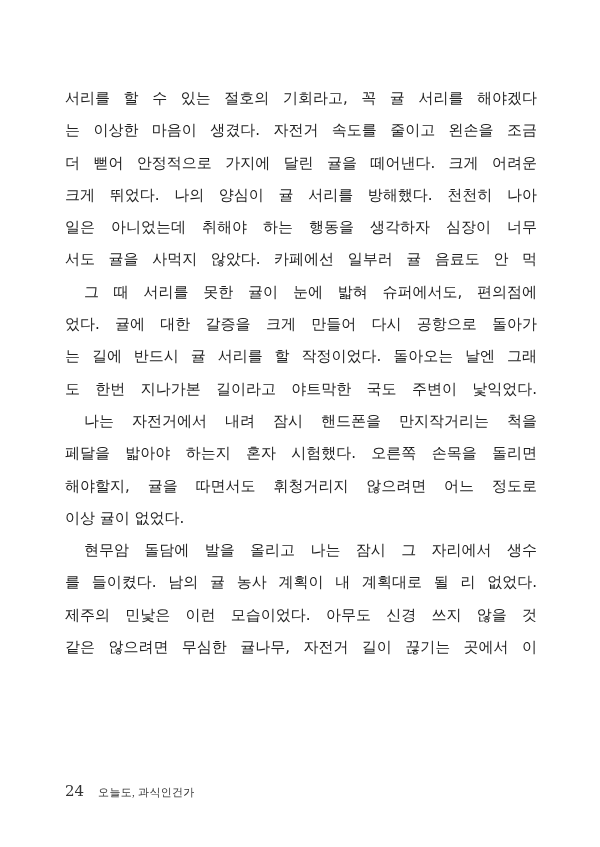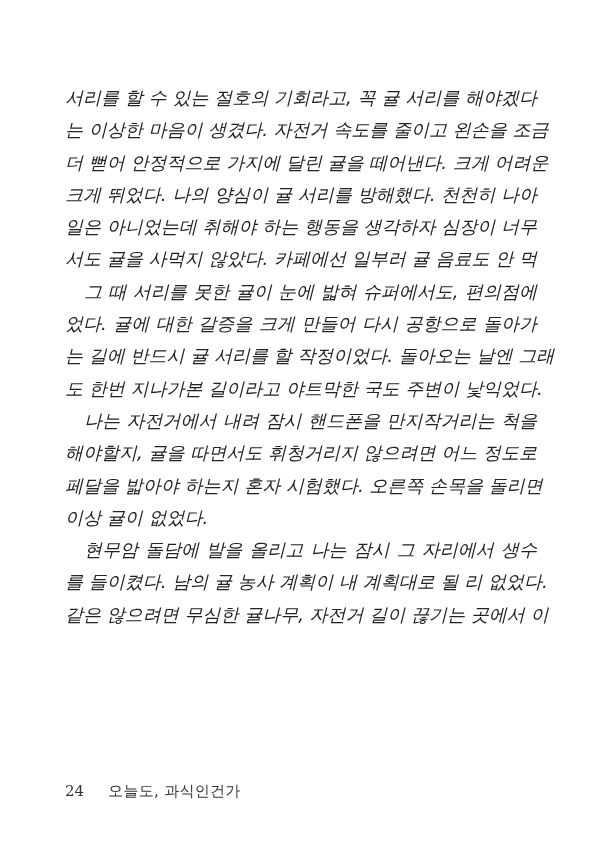--- a/index.html
+++ b/index.html
@@ -17,49 +17,49 @@
     }
     .page-body {
       position: absolute;
       left: 65px;
       top: 82px;
       width: 472px;
     }
     .line {
       height: 32.3px;
       line-height: 32.3px;
-      font-size: 18px;
+      font-size: 15px;
       white-space: nowrap;
       text-align: justify;
       text-align-last: justify;
       letter-spacing: 0px;
-      font-style: italic;
     }
     .line.last {
       text-align-last: left;
     }
     .line.indent {
       padding-left: 19px;
     }
     .footer {
       position: absolute;
       left: 65px;
       top: 782px;
       display: flex;
       align-items: baseline;
       color: #333333;
     }
     .page-number {
       font-family: "DejaVu Serif", "Liberation Serif", serif;
       font-size: 15px;
-      margin-right: 24px;
+      margin-right: 14px;
     }
     .book-title {
-      font-size: 15px;
+      font-size: 11px;
       letter-spacing: 0.3px;
+      font-family: Liberation Serif, serif;
     }
   </style>
 </head>
 <body>
 
 <div class="page-body">
 
   <div>
     <div class="line">서리를 할 수 있는 절호의 기회라고, 꼭 귤 서리를 해야겠다</div>
     <div class="line">는 이상한 마음이 생겼다. 자전거 속도를 줄이고 왼손을 조금</div>
@@ -71,28 +71,29 @@
   <div>
     <div class="line">서도 귤을 사먹지 않았다. 카페에선 일부러 귤 음료도 안 먹</div>
     <div class="line indent">그 때 서리를 못한 귤이 눈에 밟혀 슈퍼에서도, 편의점에</div>
     <div class="line">었다. 귤에 대한 갈증을 크게 만들어 다시 공항으로 돌아가</div>
     <div class="line">는 길에 반드시 귤 서리를 할 작정이었다. 돌아오는 날엔 그래</div>
     <div class="line">도 한번 지나가본 길이라고 야트막한 국도 주변이 낯익었다.</div>
   </div>
 
   <div>
     <div class="line indent">나는 자전거에서 내려 잠시 핸드폰을 만지작거리는 척을</div>
+    <div class="line">페달을 밟아야 하는지 혼자 시험했다. 오른쪽 손목을 돌리면</div>
     <div class="line">해야할지, 귤을 따면서도 휘청거리지 않으려면 어느 정도로</div>
-    <div class="line">페달을 밟아야 하는지 혼자 시험했다. 오른쪽 손목을 돌리면</div>
     <div class="line last">이상 귤이 없었다.</div>
   </div>
 
   <div>
     <div class="line indent">현무암 돌담에 발을 올리고 나는 잠시 그 자리에서 생수</div>
     <div class="line">를 들이켰다. 남의 귤 농사 계획이 내 계획대로 될 리 없었다.</div>
+    <div class="line">제주의 민낯은 이런 모습이었다. 아무도 신경 쓰지 않을 것</div>
     <div class="line">같은 않으려면 무심한 귤나무, 자전거 길이 끊기는 곳에서 이</div>
   </div>
 </div>
 
 <div class="footer">
   <span class="page-number">24</span>
   <span class="book-title">오늘도, 과식인건가</span>
 </div>
 
 </body></html>

